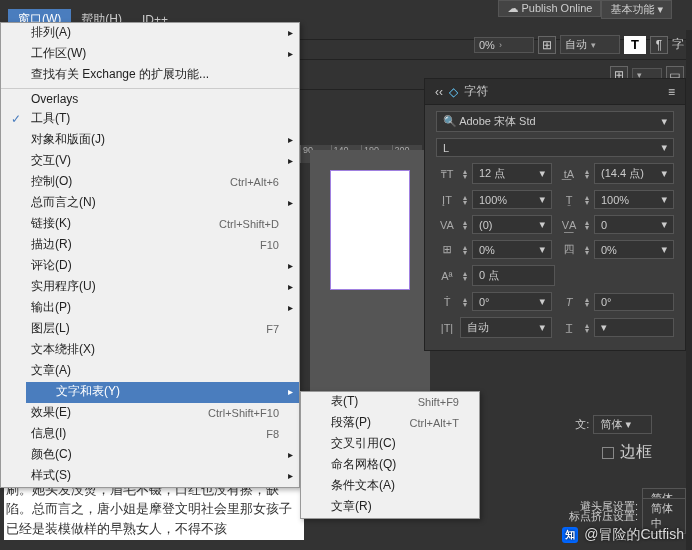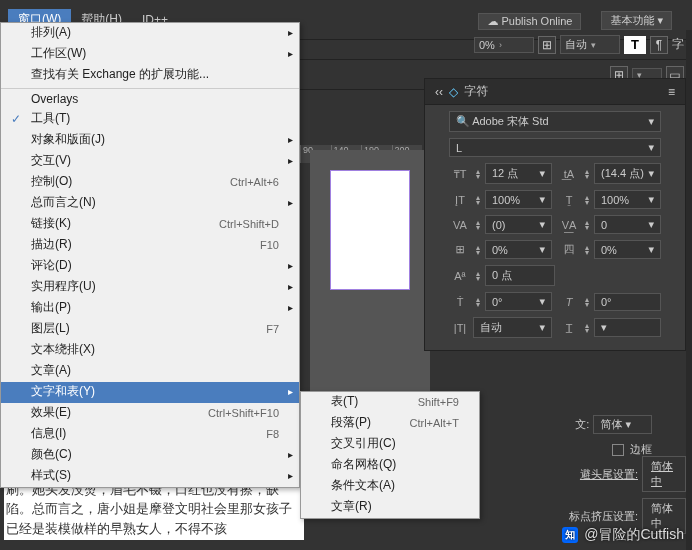--- a/index.html
+++ b/index.html
@@ -1,59 +1,59 @@
 <!DOCTYPE html>
 <html><head>
 <meta charset="utf-8">
 <style>
 * { margin: 0; padding: 0; box-sizing: border-box; font-family: "Microsoft YaHei", sans-serif; }
 body { width: 692px; height: 550px; background: #333; color: #ccc; font-size: 12px; overflow: hidden; position: relative; }
 .menubar { background: #333; border-bottom: 1px solid #222; height: 40px; display: flex; align-items: center; padding: 0 8px; }
 .menu-item { padding: 2px 10px; cursor: pointer; }
 .menu-item.active { background: #4a7dbe; color: #fff; }
-.top-controls { position: absolute; top: 0; right: 20px; display: flex; gap: 20px; align-items: flex-end; height: 30px; }
+.top-controls { position: absolute; top: 0; right: 20px; display: flex; gap: 0; align-items: flex-start; height: 30px; }
 .btn-dark { background: #444; border: 1px solid #555; padding: 1px 8px; font-size: 11px; color: #ccc; }
 .toolbar-row { position: absolute; left: 0; right: 0; height: 30px; display: flex; align-items: center; gap: 4px; padding: 0 8px; border-bottom: 1px solid #222; }
 .tb1 { top: 30px; }
 .tb2 { top: 60px; }
 .dd { background: #3a3a3a; border: 1px solid #555; padding: 1px 4px; display: flex; align-items: center; gap: 4px; font-size: 11px; }
 .dd .chev { font-size: 9px; color: #aaa; }
 .icon-sq { width: 18px; height: 18px; border: 1px solid #666; display: flex; align-items: center; justify-content: center; background: #3a3a3a; }
 .T-icon { background: #fff; color: #000; font-weight: bold; font-size: 13px; width: 22px; height: 18px; display: flex; align-items: center; justify-content: center; }
 
 .dropdown-menu { position: absolute; top: 22px; left: 0; width: 300px; background: #f0f0f0; color: #222; border: 1px solid #999; box-shadow: 2px 2px 5px rgba(0,0,0,0.3); z-index: 100; }
 .dm-item { padding: 1px 20px 3px 30px; display: flex; justify-content: space-between; align-items: center; position: relative; white-space: nowrap; font-size: 12px; }
-.dm-item.hl { background: #4a7dbe; color: #fff; }
+.dm-item.hl { background: #4a7dbe; color: #fff; margin-left: 25px; }
 .dm-sep { border-top: 1px solid #ccc; margin: 2px 0; }
 .dm-check::before { content: "✓"; position: absolute; left: 10px; color: #4a7dbe; }
 .dm-sub::after { content: "▸"; position: absolute; right: 6px; font-size: 10px; }
 .shortcut { color: #666; font-size: 11px; }
 
 .submenu { position: absolute; top: 391px; left: 300px; width: 180px; background: #f0f0f0; color: #222; border: 1px solid #999; box-shadow: 2px 2px 5px rgba(0,0,0,0.3); z-index: 101; }
 
 .doc-area { position: absolute; top: 150px; left: 310px; width: 120px; height: 310px; background: #555; }
 .doc-area .page { background: #fff; margin: 20px; height: 120px; border: 1px solid #a080e0; }
 
 .ruler-h { position: absolute; top: 145px; left: 0; right: 270px; height: 18px; background: #444; display: flex; font-size: 9px; color: #aaa; }
 .ruler-h span { width: 40px; border-left: 1px solid #666; padding-left: 2px; }
 
 .char-panel { position: absolute; top: 78px; right: 6px; width: 262px; background: #3d3d3d; border: 1px solid #222; z-index: 50; }
 .cp-header { background: #2d2d2d; padding: 4px 10px; display: flex; align-items: center; gap: 6px; border-bottom: 1px solid #222; }
-.cp-body { padding: 6px 24px; }
+.cp-body { padding: 6px 11px; }
 .cp-row { display: flex; gap: 6px; margin-bottom: 6px; align-items: center; }
 .cp-field { flex: 1; background: #333; border: 1px solid #555; padding: 2px 6px; display: flex; align-items: center; justify-content: space-between; font-size: 11px; }
 .cp-icon { width: 22px; color: #aaa; font-size: 11px; text-align: center; }
 .cp-half { display: flex; align-items: center; width: 50%; gap: 2px; }
 .stepper { color: #aaa; font-size: 8px; line-height: 5px; text-align: center; width: 10px; }
 .lang-row { position: absolute; top: 415px; right: 40px; display: flex; align-items: center; gap: 4px; font-size: 11px; color: #ccc; }
 .lang-dd { background: #333; border: 1px solid #555; padding: 1px 20px 1px 6px; }
-.opt-row { position: absolute; right: 40px; font-size: 11px; display: flex; gap: 6px; align-items: center; }
+.opt-row { position: absolute; right: 40px; font-size: 16px; display: flex; gap: 6px; align-items: center; }
 .chk { width: 12px; height: 12px; border: 1px solid #888; }
 .footer-row { position: absolute; right: 6px; font-size: 11px; display: flex; gap: 4px; align-items: center; }
-.ft1 { top: 456px; text-decoration: underline; } .ft2 { top: 498px; }
+.ft1 { top: 488px; } .ft2 { top: 498px; }
 .ft-dd { background: #333; border: 1px solid #555; padding: 2px 8px; width: 44px; }
 
 .body-text { position: absolute; top: 458px; left: 4px; width: 300px; font-size: 13px; line-height: 1.5; color: #333; background: #fff; padding: 2px; font-family: SimSun, serif; }
 
 .watermark { position: absolute; bottom: 6px; right: 8px; color: #ddd; font-size: 14px; display: flex; align-items: center; gap: 6px; z-index: 200; text-shadow: 0 0 3px #000; }
 .zhihu { background: #06f; color: #fff; width: 16px; height: 16px; border-radius: 3px; display: flex; align-items: center; justify-content: center; font-size: 10px; font-weight: bold; }
 .right-strip { position: absolute; right: 0; top: 30px; width: 6px; bottom: 0; background: #2a2a2a; }
 </style>
 </head>
 <body>

